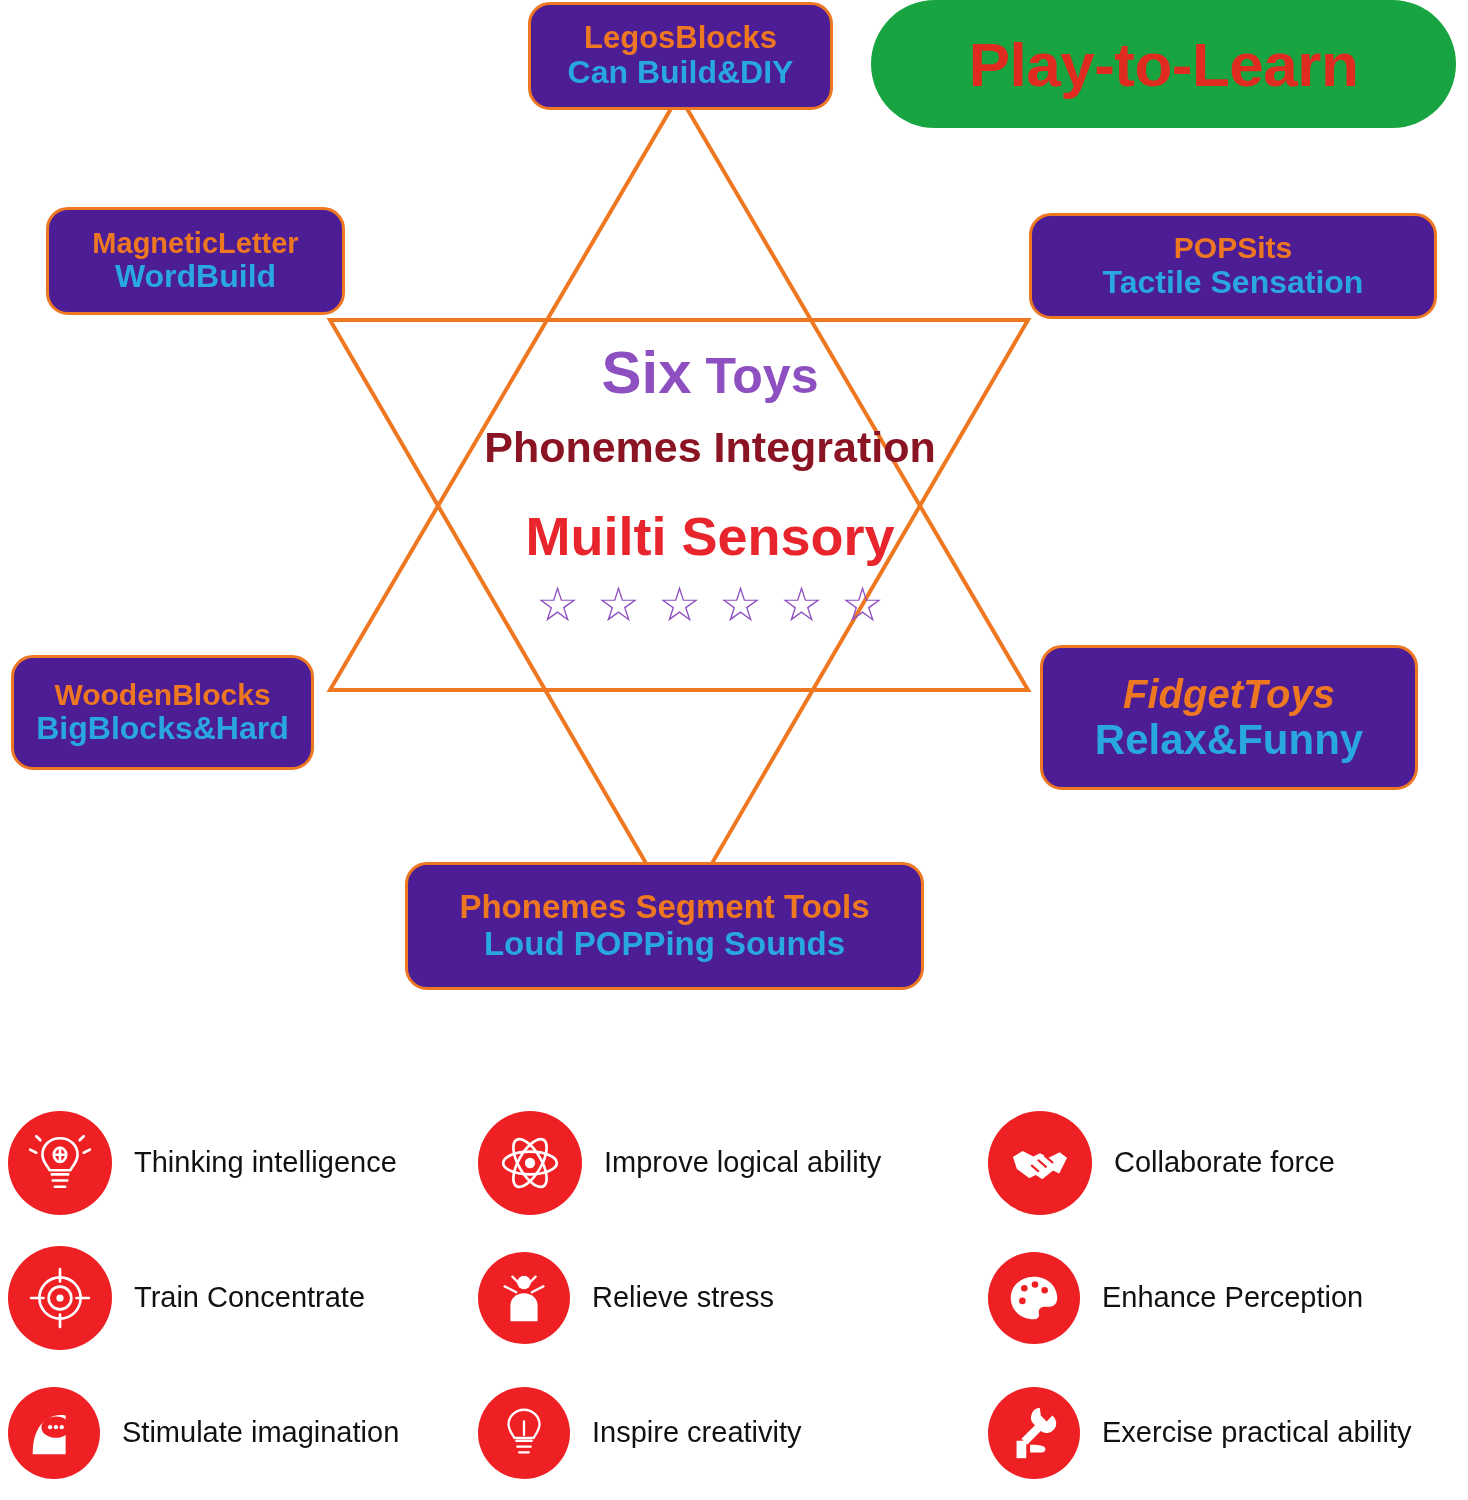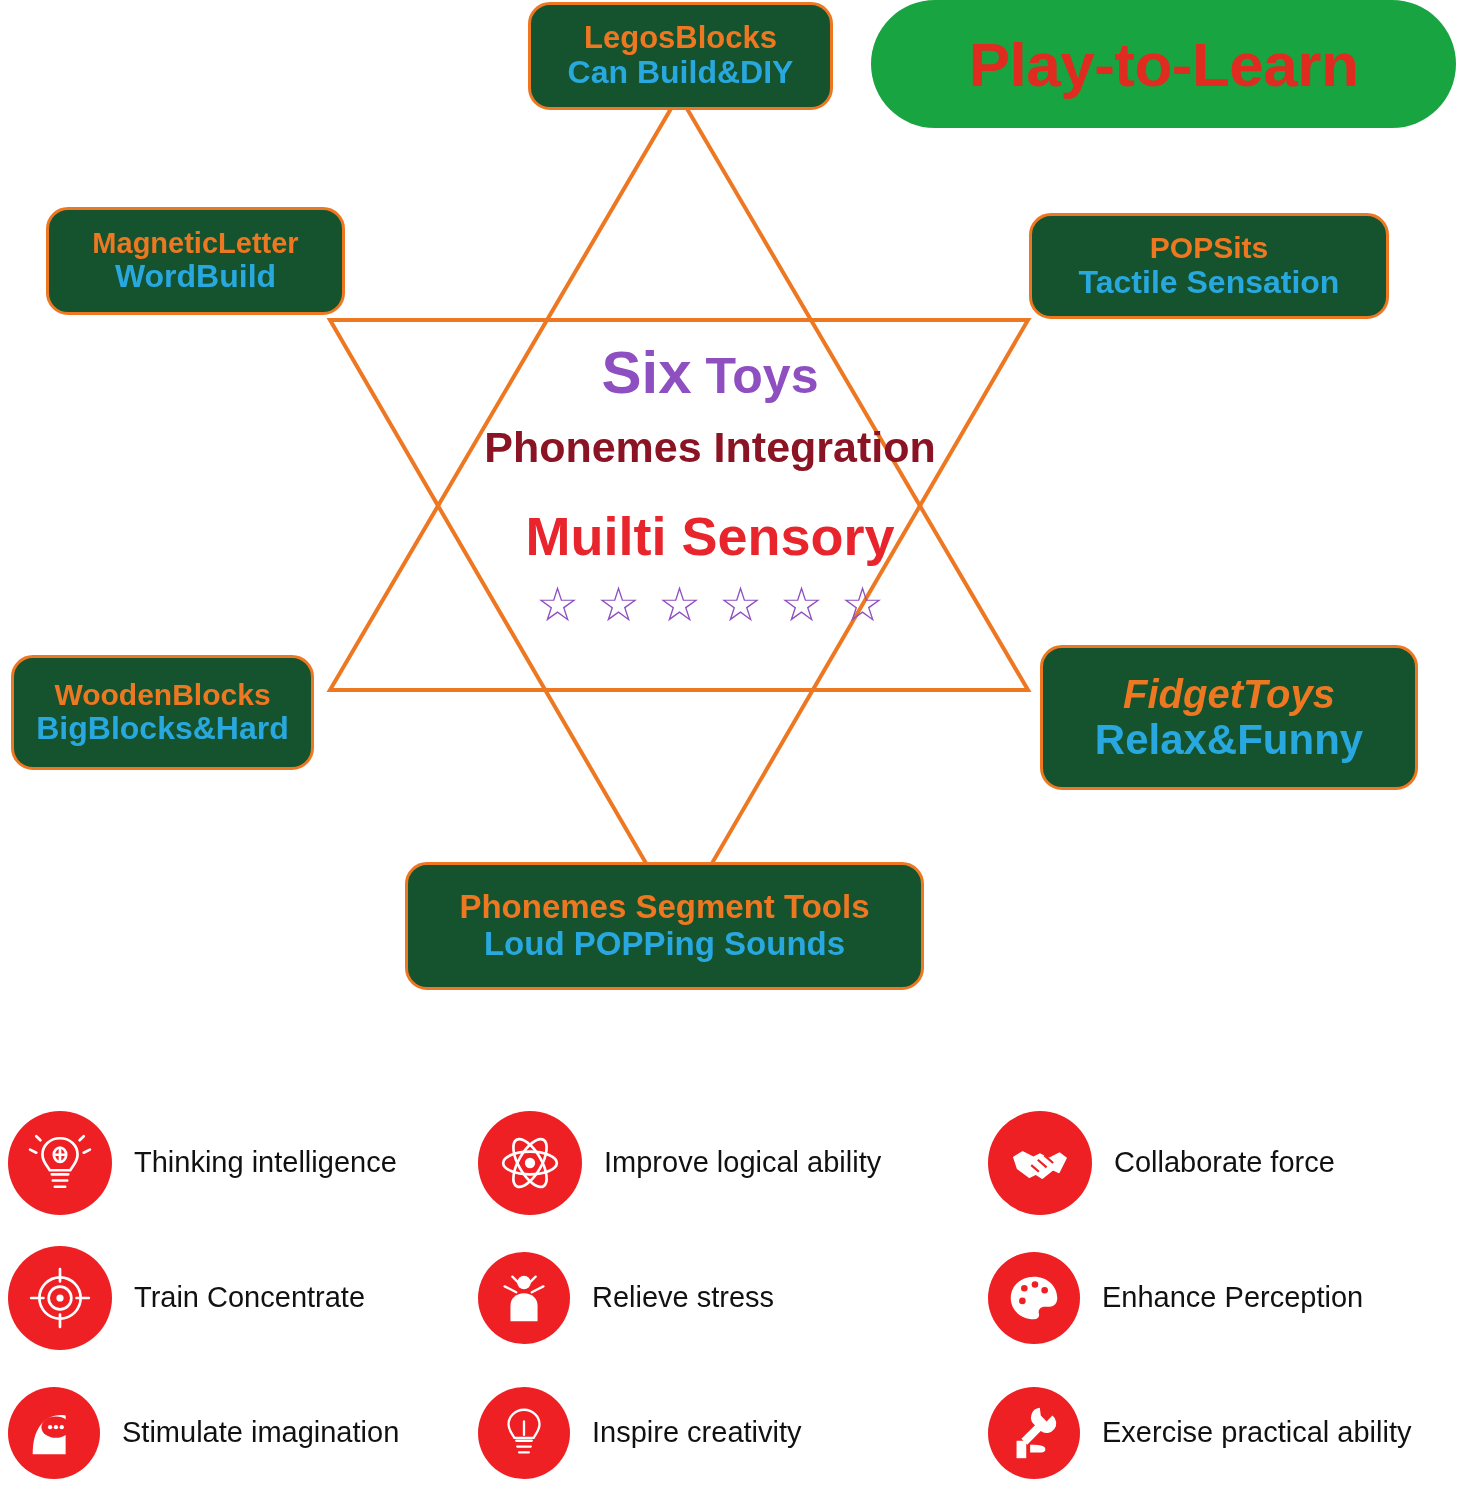--- a/index.html
+++ b/index.html
@@ -43,21 +43,21 @@
     top: 0;
     width: 1468px;
     height: 1080px;
   }
 
   
   .label-box {
     position: absolute;
     border: 3px solid #ee7722;
     border-radius: 22px;
-    background: #14532d;
+    background: #4c1d95;
     box-sizing: border-box;
     display: flex;
     flex-direction: column;
     align-items: center;
     justify-content: center;
     padding: 4px 12px;
   }
   .label-title {
     color: #ee7722;
     font-weight: bold;
@@ -72,21 +72,21 @@
   }
 
   #box-top { left: 528px; top: 2px; width: 305px; height: 108px; }
   #box-top .label-title { font-size: 31px; }
   #box-top .label-sub { font-size: 32px; }
 
   #box-topleft { left: 46px; top: 207px; width: 299px; height: 108px; }
   #box-topleft .label-title { font-size: 29px; }
   #box-topleft .label-sub { font-size: 32px; }
 
-  #box-topright { left: 1029px; top: 213px; width: 360px; height: 106px; }
+  #box-topright { left: 1029px; top: 213px; width: 408px; height: 106px; }
   #box-topright .label-title { font-size: 30px; }
   #box-topright .label-sub { font-size: 32px; }
 
   #box-bottomleft { left: 11px; top: 655px; width: 303px; height: 115px; }
   #box-bottomleft .label-title { font-size: 30px; }
   #box-bottomleft .label-sub { font-size: 32px; }
 
   #box-bottomright { left: 1040px; top: 645px; width: 378px; height: 145px; }
   #box-bottomright .label-title { font-size: 40px; font-style: italic; }
   #box-bottomright .label-sub { font-size: 42px; }

